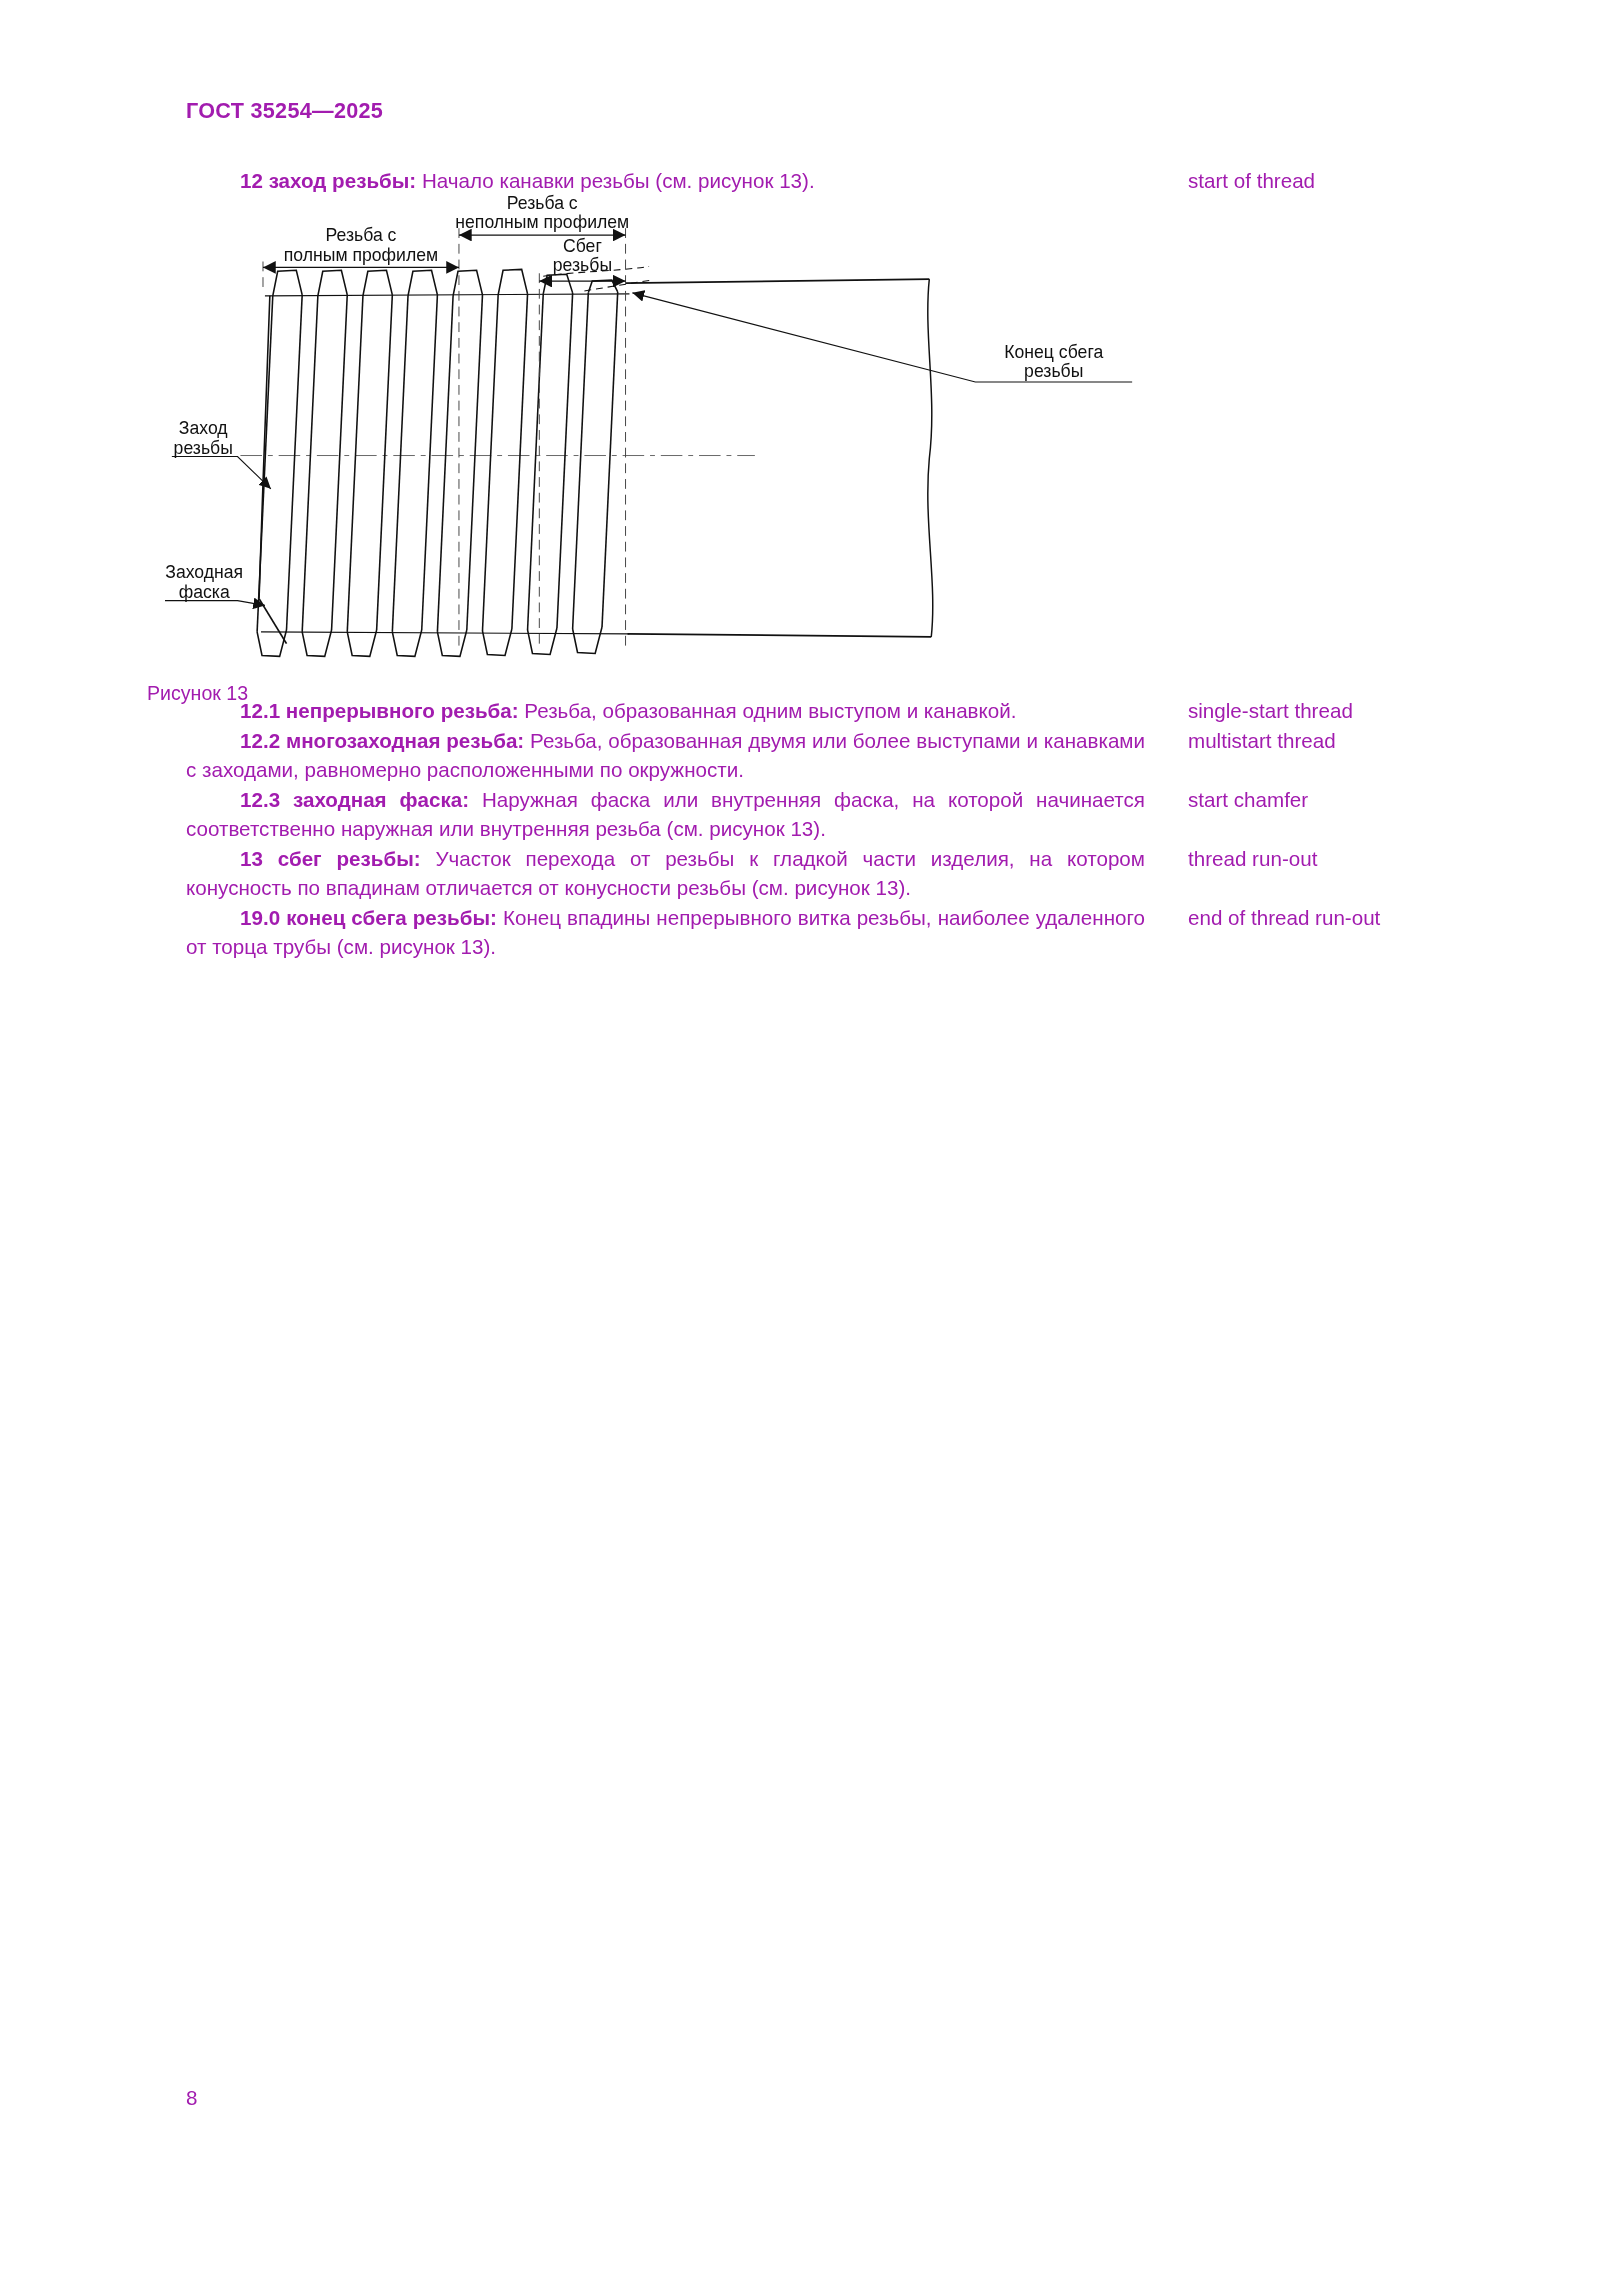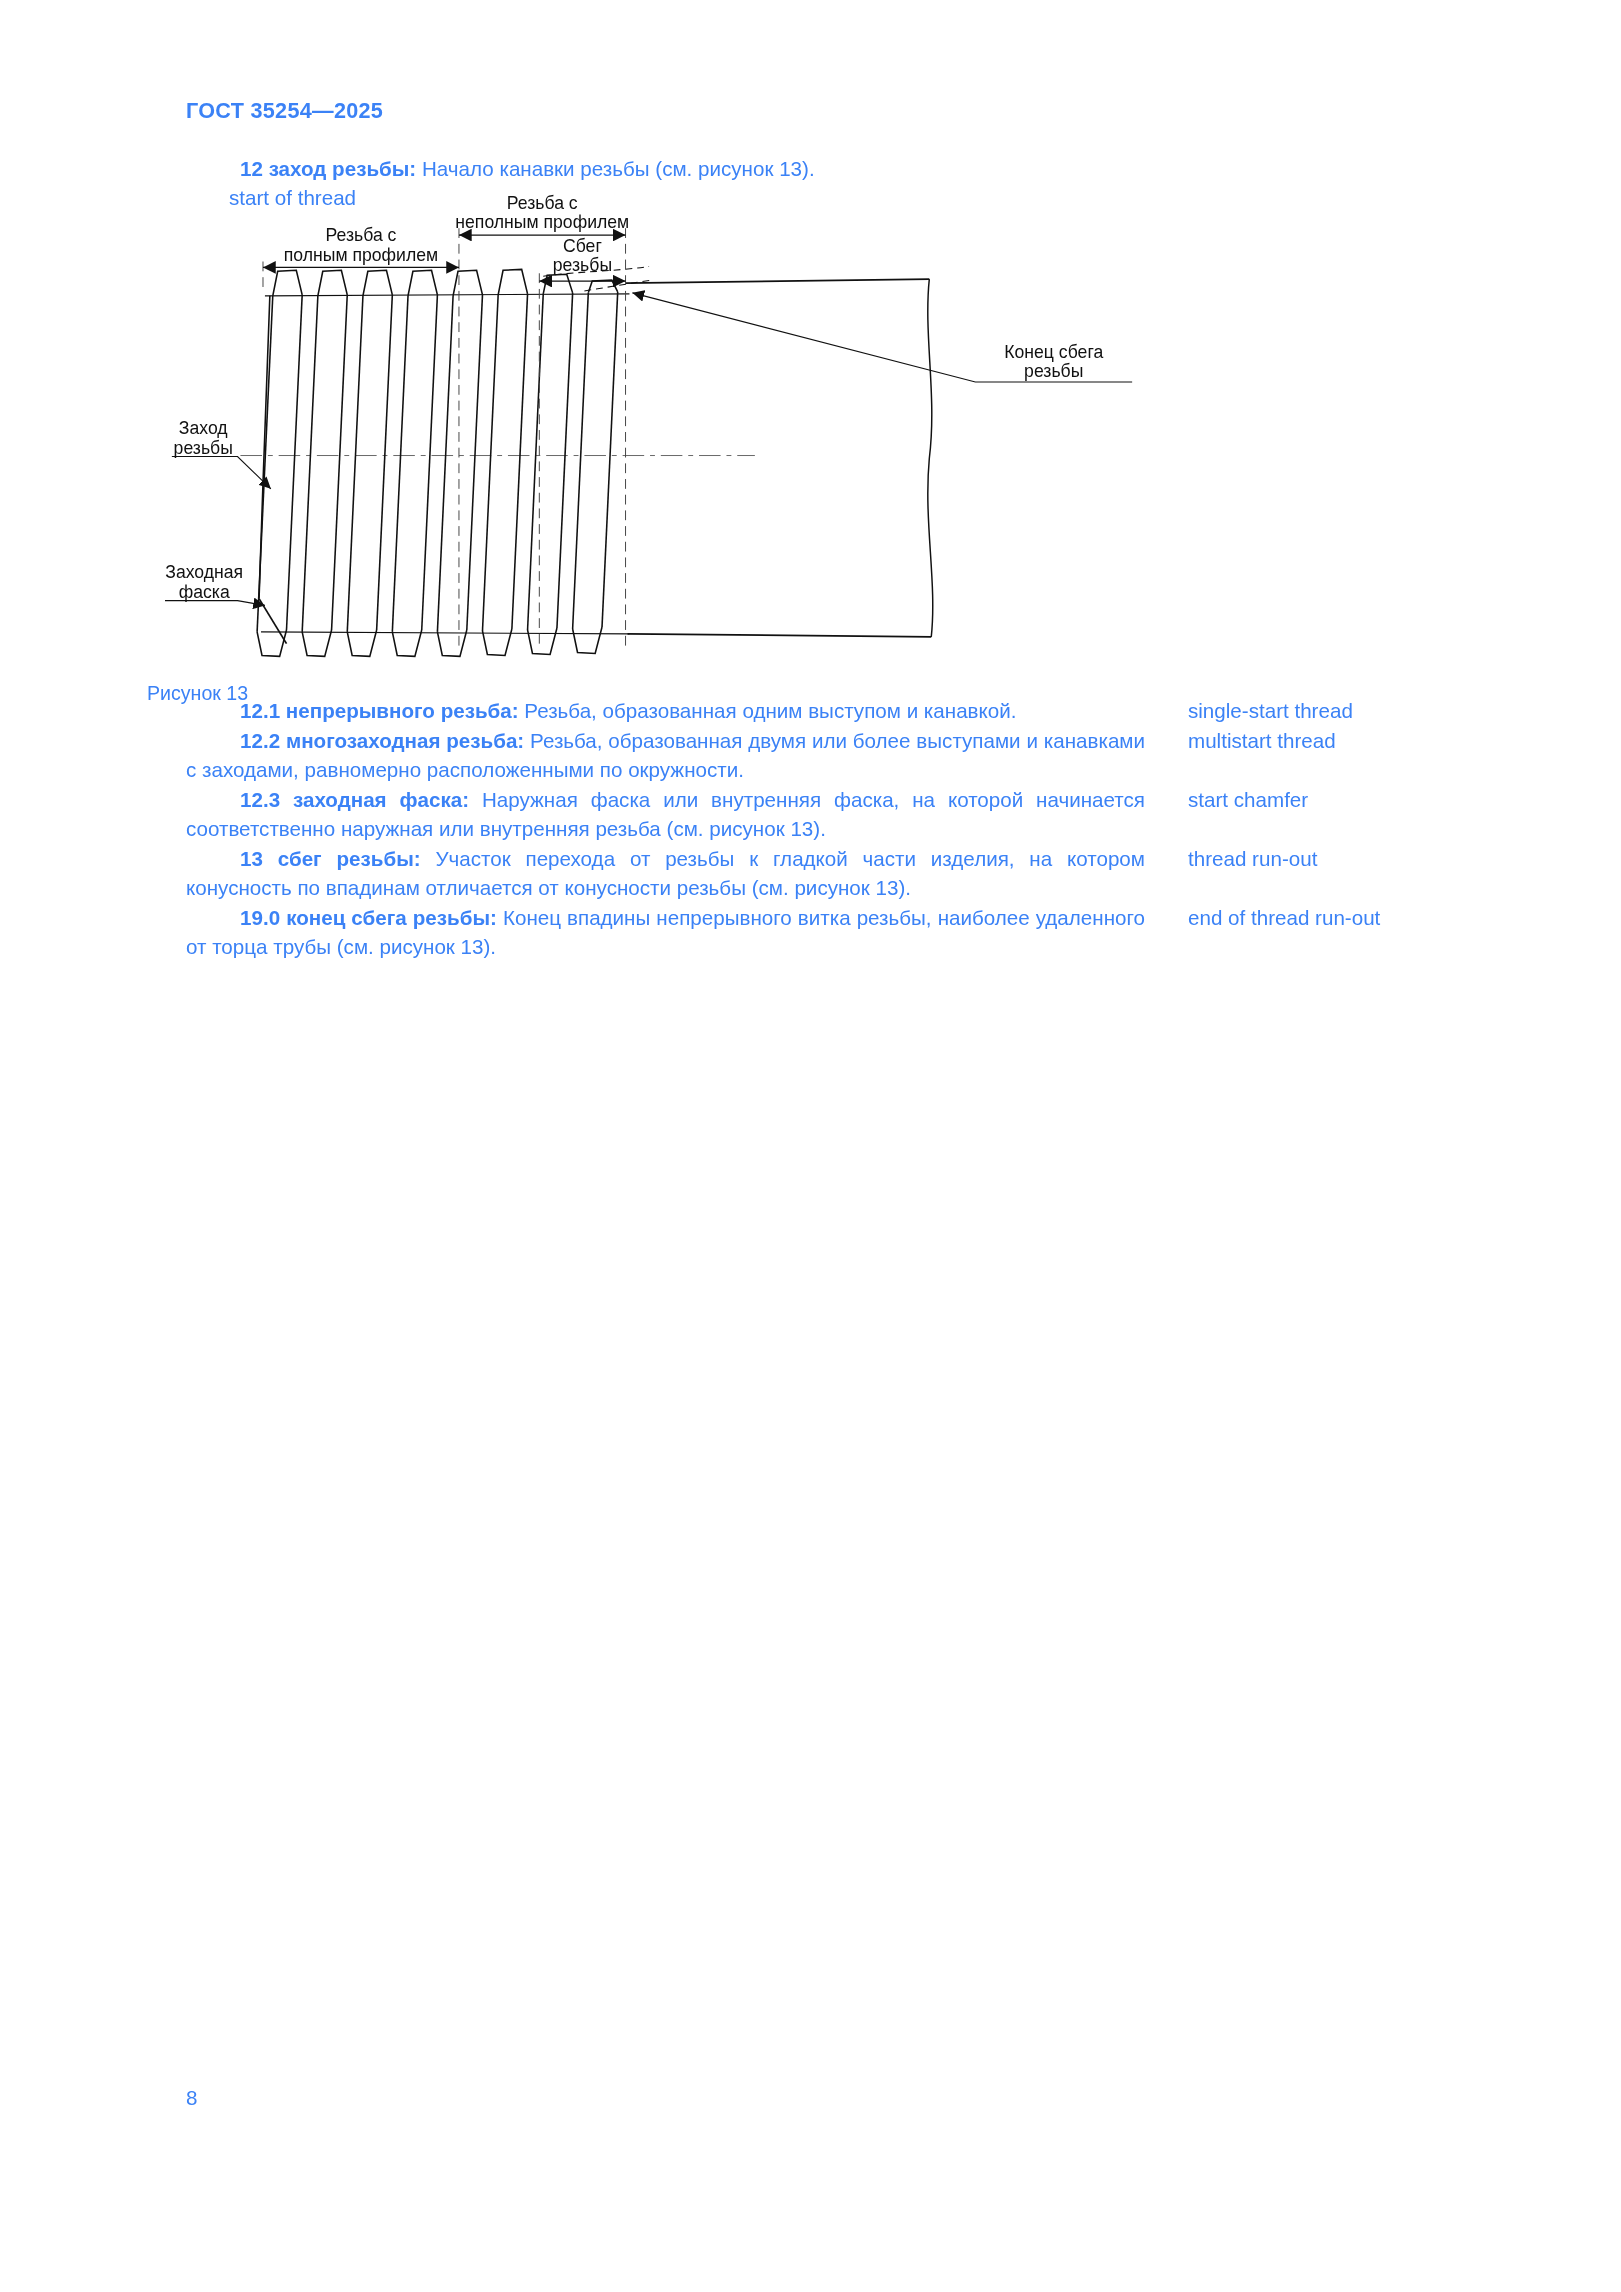--- a/index.html
+++ b/index.html
@@ -1,25 +1,25 @@
 <!DOCTYPE html>
 <html><head>
 <meta charset="utf-8">
 <style>
   html,body { margin:0; padding:0; background:#ffffff; }
   .page {
     position:relative; width:1621px; height:2293px; background:#ffffff;
-    font-family:"Liberation Sans", sans-serif; color:#3b82f6;
+    font-family:"Liberation Sans", sans-serif; color:#a21caf;
   }
   .header {
     position:absolute; top:98px; left:186px;
     font-size:21.6px; font-weight:bold; letter-spacing:0.3px;
   }
   .term-row { display:flex; align-items:flex-start; }
-  .row-12 { position:absolute; top:154px; left:186px; width:1264px;flex-direction:column; }
+  .row-12 { position:absolute; top:166px; left:186px; width:1264px; }
   .terms-rest { position:absolute; top:696px; left:186px; width:1264px; }
   .terms-rest .term-row { margin-bottom:1px; }
   .rus {
     width:959px; margin:0; text-indent:54px;
     font-size:20.6px; line-height:29px; text-align:justify;
   }
   .rus b { font-weight:bold; }
   .eng {
     margin-left:43px; width:255px; font-size:20.6px; line-height:29px;
     white-space:nowrap;

